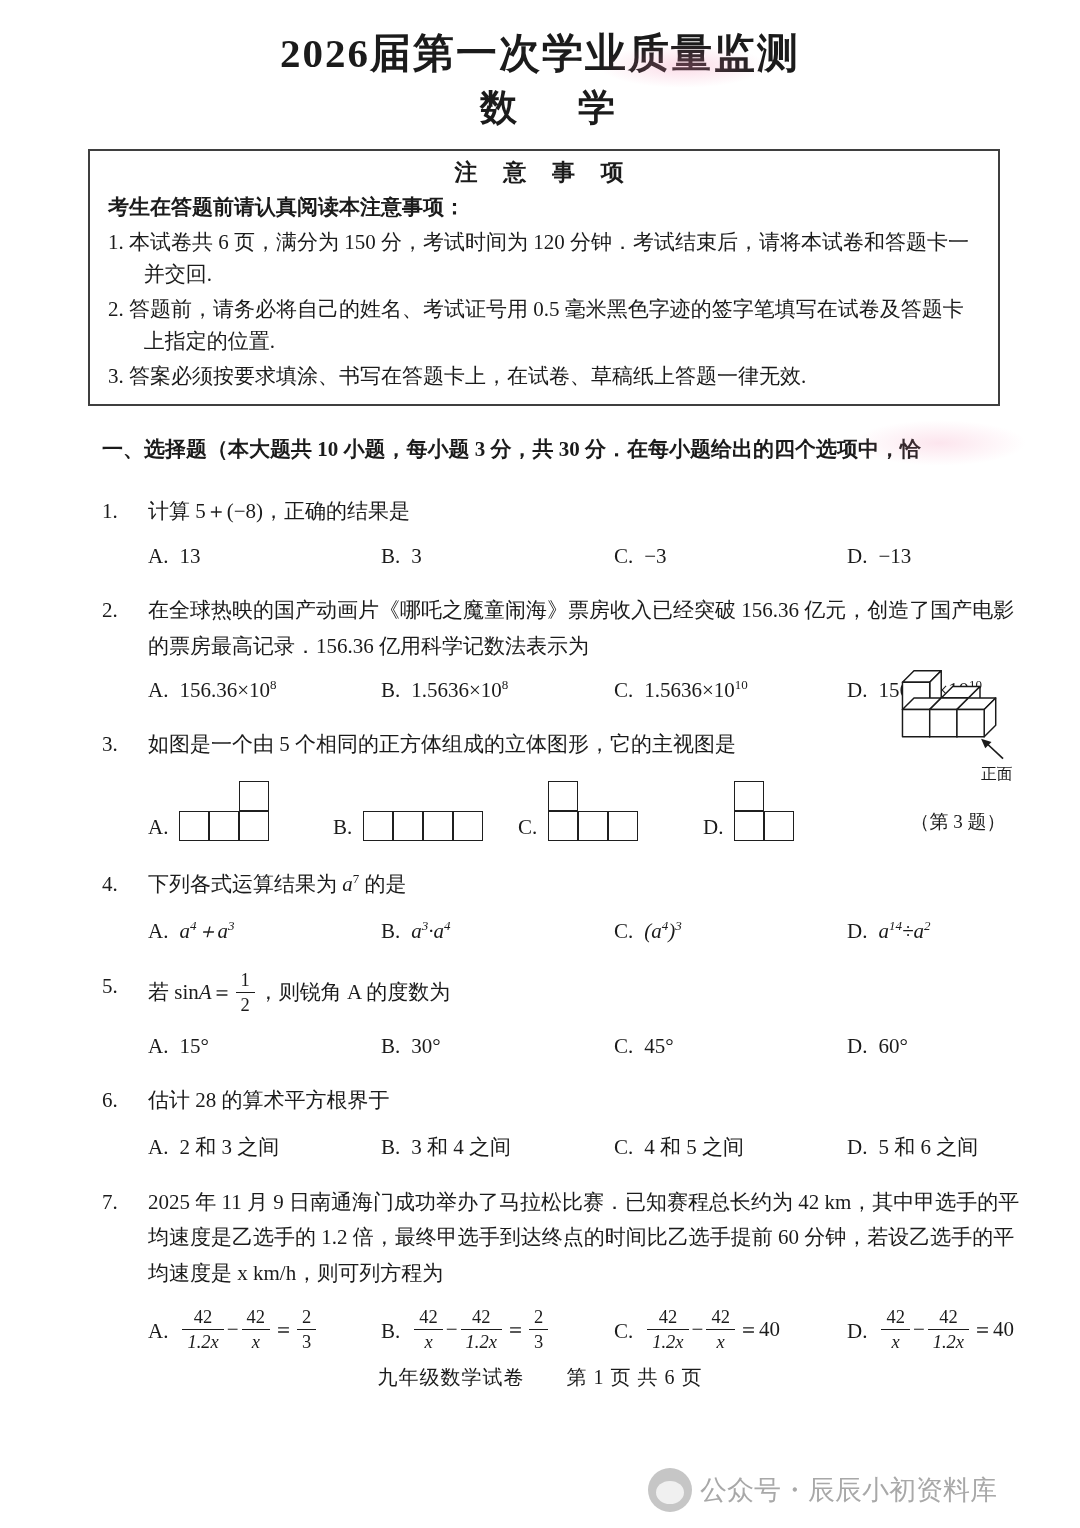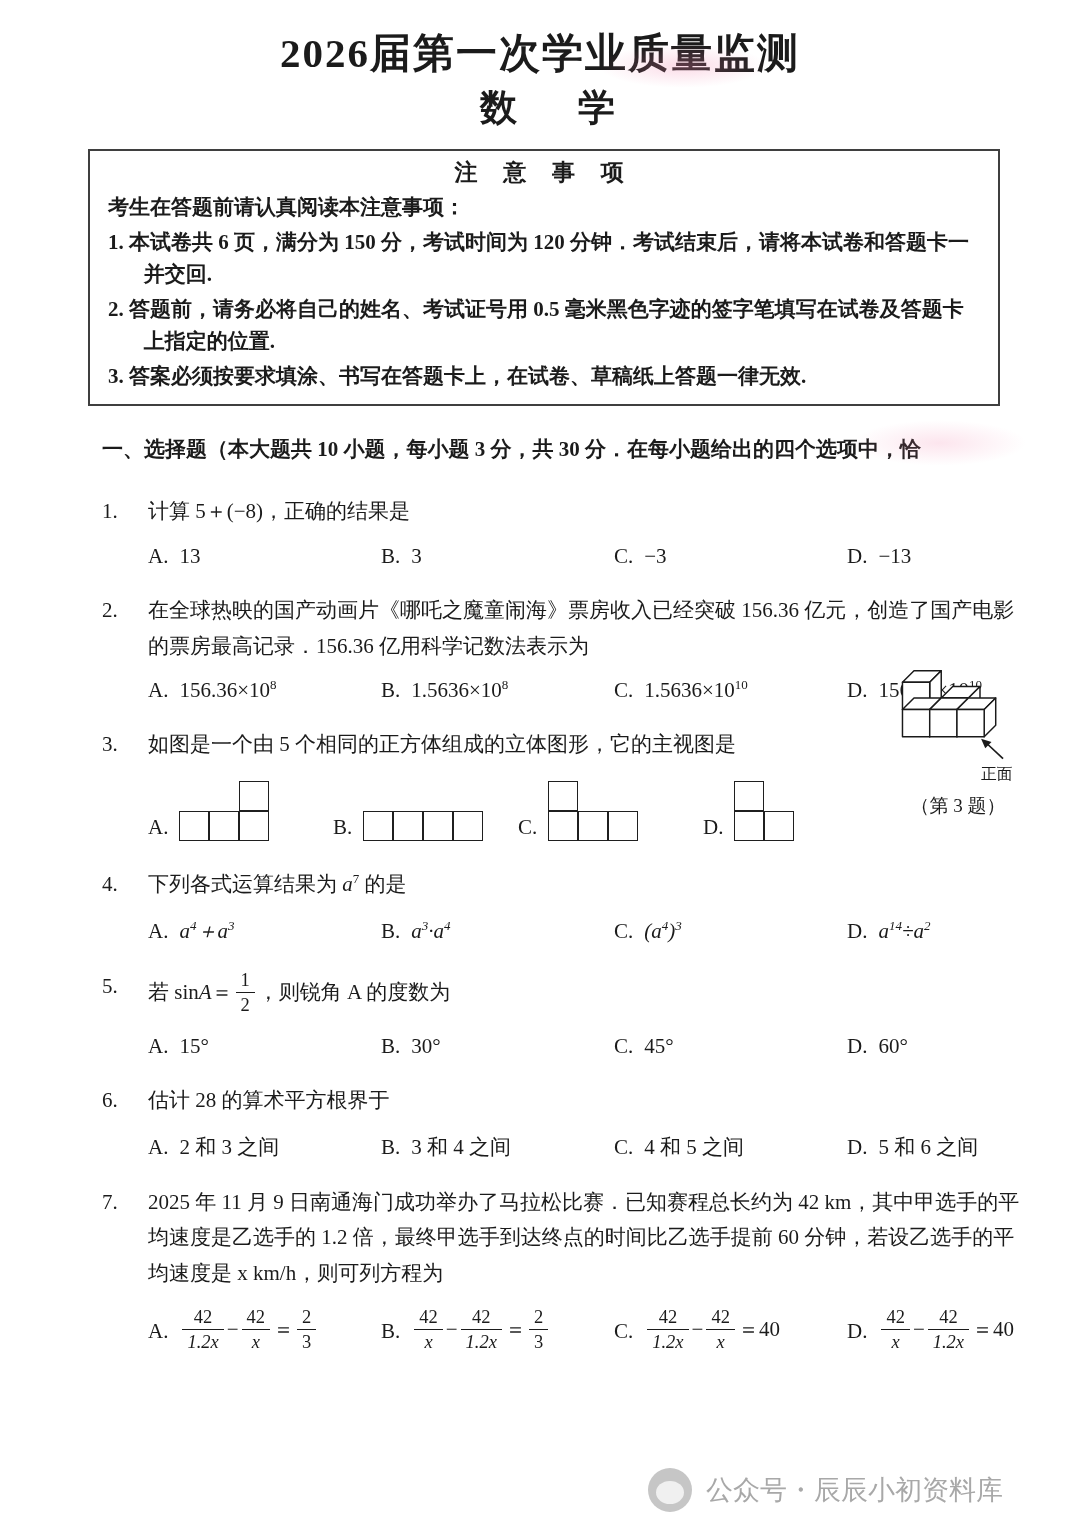--- a/index.html
+++ b/index.html
@@ -5,21 +5,21 @@
   html,body{margin:0;padding:0;background:#e9e9e9;}
   .page{position:relative;width:1080px;height:1528px;margin:0 auto;background:#ffffff;
         color:#1b1b1b;font-family:"Liberation Serif","DejaVu Serif",serif;font-size:21px;overflow:hidden;}
   
   .title{margin:26px 0 2px;text-align:center;font-size:41px;font-weight:bold;letter-spacing:2px;}
   .subject{margin:0 0 16px;text-align:center;font-size:37px;font-weight:bold;letter-spacing:12px;padding-left:27px;}
   
   .notice{border:2px solid #3f3f3f;margin:0 80px 24px 88px;padding:4px 16px 10px 16px;}
   .notice-title{text-align:center;font-weight:bold;font-size:23px;letter-spacing:10px;margin:2px 0 4px;}
   .notice-intro{font-weight:bold;margin:0 0 2px 2px;line-height:1.5;}
-  .notice-item{padding-left:1.7em;text-indent:-1.7em;line-height:1.55;margin:2px 0 2px 2px;font-weight:bold;}
+  .notice-item{padding-left:1.7em;text-indent:-1.7em;line-height:1.55;margin:2px 0 2px 2px;}
   
   .section-head{font-weight:bold;margin:0 56px 24px 102px;line-height:1.9;}
   .section-head .line2{padding-left:46px;}
   
   .question{margin:0 56px 24px 102px;}
   .q-head{display:flex;line-height:1.7;}
   .q-num{flex:0 0 46px;}
   .q-text{flex:1;}
   .opts{display:flex;padding-left:46px;margin-top:14px;}
   .opts.text-opts{align-items:baseline;}
@@ -33,24 +33,24 @@
   sup{font-size:0.62em;line-height:0;vertical-align:super;}
   .mi{font-style:italic;}
   .frac{display:inline-block;vertical-align:middle;text-align:center;line-height:1.2;font-size:0.88em;margin:0 3px 4px 3px;}
   .frac .fn{display:block;padding:0 5px 1px;border-bottom:1.7px solid #1b1b1b;}
   .frac .fd{display:block;padding:1px 5px 0;}
   
   .shape{position:relative;display:inline-block;}
   .sq{position:absolute;width:30px;height:30px;box-sizing:border-box;border:1.9px solid #1f1f1f;background:#fff;}
   
   .fig3{position:absolute;right:40px;top:655px;width:164px;text-align:center;}
-  .fig3-caption{font-size:19px;margin-top:0px;}
+  .fig3-caption{font-size:19px;margin-top:16px;}
   
   .footer{position:absolute;left:0;top:1364px;width:100%;text-align:center;font-size:20px;letter-spacing:1px;}
-  .watermark{position:absolute;left:648px;top:1468px;display:flex;align-items:center;gap:14px;
+  .watermark{position:absolute;left:648px;top:1468px;display:flex;align-items:center;gap:8px;
              font-family:"Liberation Sans","DejaVu Sans",sans-serif;color:#a8a8a8;font-size:27px;}
   .wm-logo{width:44px;height:44px;border-radius:50%;background:#c6c6c6;position:relative;flex:0 0 44px;}
   .wm-logo::after{content:"";position:absolute;left:8px;top:13px;width:28px;height:23px;border-radius:50%;background:#f0f0f0;}
   
   .artifact{position:absolute;pointer-events:none;border-radius:50%;}
   .artifact-1{left:598px;top:44px;width:170px;height:44px;
               background:radial-gradient(ellipse at center,rgba(242,135,175,0.30),rgba(242,135,175,0) 70%);}
   .artifact-2{left:852px;top:420px;width:175px;height:46px;
               background:radial-gradient(ellipse at center,rgba(242,135,175,0.22),rgba(242,135,175,0) 70%);}
 </style>
@@ -295,19 +295,20 @@
           <span class="opt-label">C.</span>
           <span><span class="frac"><span class="fn">42</span><span class="fd mi">1.2x</span></span><span>−</span><span class="frac"><span class="fn">42</span><span class="fd mi">x</span></span><span>＝</span><span>40</span></span>
         </span>
       <span class="opt">
           <span class="opt-label">D.</span>
           <span><span class="frac"><span class="fn">42</span><span class="fd mi">x</span></span><span>−</span><span class="frac"><span class="fn">42</span><span class="fd mi">1.2x</span></span><span>＝</span><span>40</span></span>
         </span>
     </div>
   </div>
 
+  <div class="footer">九年级数学试卷　　第 1 页 共 6 页</div>
 
   <div class="watermark">
     <span class="wm-logo"></span>
     <span>公众号・辰辰小初资料库</span>
   </div>
 
 </div>
 
 </body></html>

